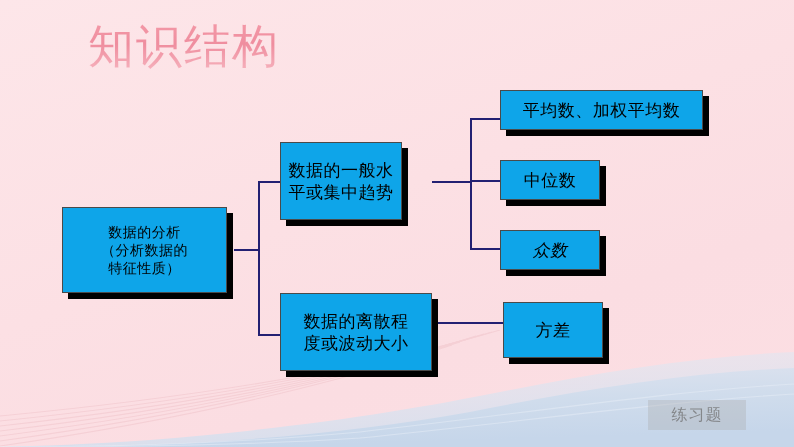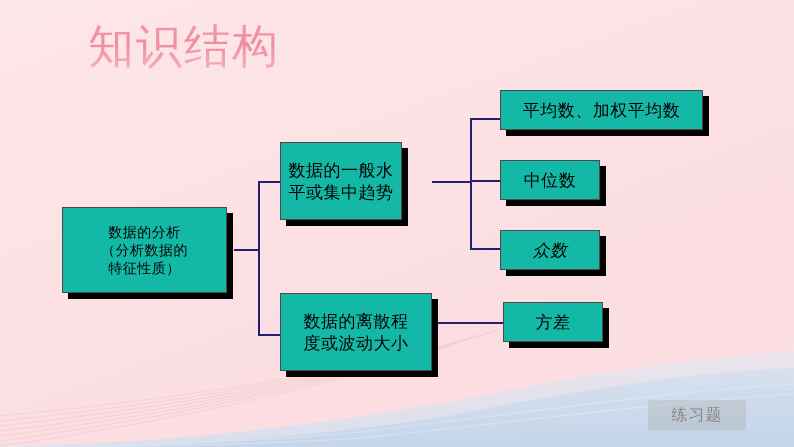--- a/index.html
+++ b/index.html
@@ -41,41 +41,41 @@
     -webkit-background-clip: text;
     background-clip: text;
     color: transparent;
     -webkit-text-fill-color: transparent;
     white-space: nowrap;
   }
   
   .node {
     position: absolute;
     box-sizing: border-box;
-    background: #14b8a6;
+    background: #0ea5e9;
     border: 1px solid #4a4a4a;
     box-shadow: 6px 6px 0 0 #000000;
     color: #000000;
     font-family: "DejaVu Sans", "Liberation Sans", sans-serif;
     font-size: 17px;
     line-height: 1.30;
     display: flex;
     align-items: center;
     justify-content: center;
     text-align: center;
     white-space: pre-line;
     letter-spacing: 0.5px;
   }
   .node.n-root      { left: 62px;  top: 207px; width: 165px; height: 86px;  font-size: 14px; }
   .node.n-central   { left: 280px; top: 142px; width: 122px; height: 78px;  font-size: 17px; }
   .node.n-spread    { left: 280px; top: 293px; width: 152px; height: 78px;  font-size: 17px; }
   .node.n-mean      { left: 500px; top: 90px;  width: 203px; height: 40px;  font-size: 17px; }
   .node.n-median    { left: 500px; top: 160px; width: 100px; height: 40px;  font-size: 17px; }
   .node.n-mode      { left: 500px; top: 230px; width: 100px; height: 40px;  font-size: 17px; font-style: italic; }
-  .node.n-variance  { left: 503px; top: 302px; width: 100px; height: 40px;  font-size: 17px; }
+  .node.n-variance  { left: 503px; top: 302px; width: 100px; height: 56px;  font-size: 17px; }
 
   
   .wire {
     position: absolute;
     background: #232072;
   }
   .wire-h { height: 2px; }
   .wire-v { width: 2px; }
 
   

